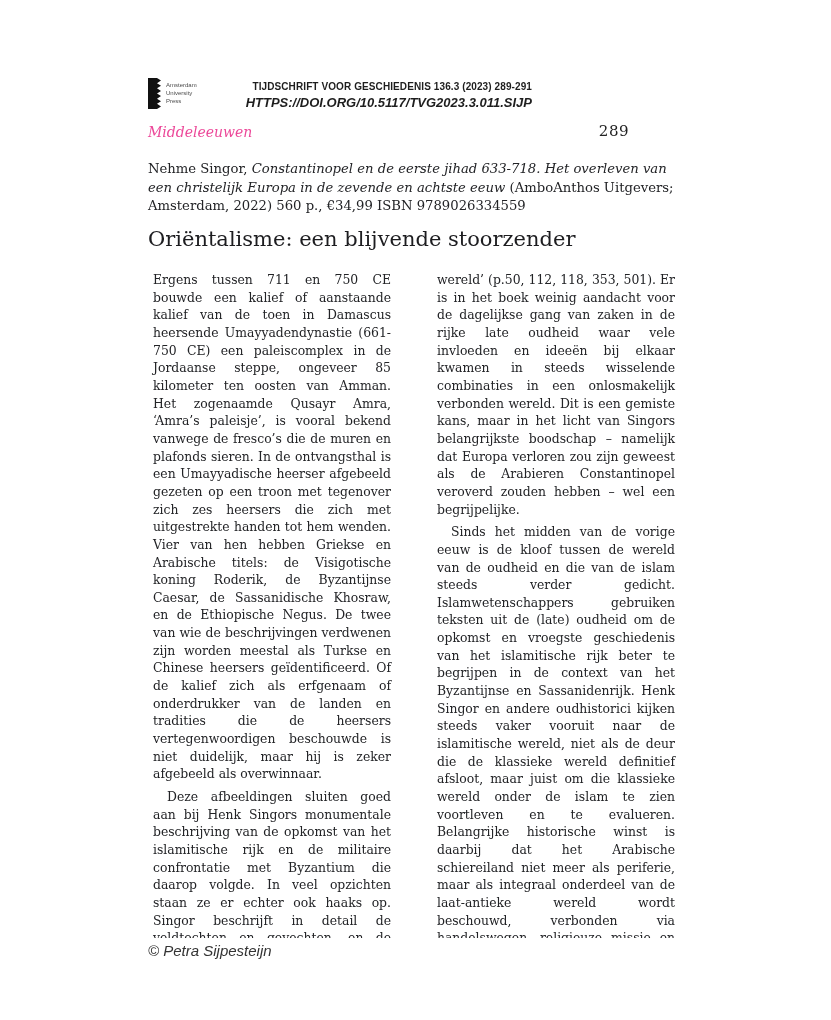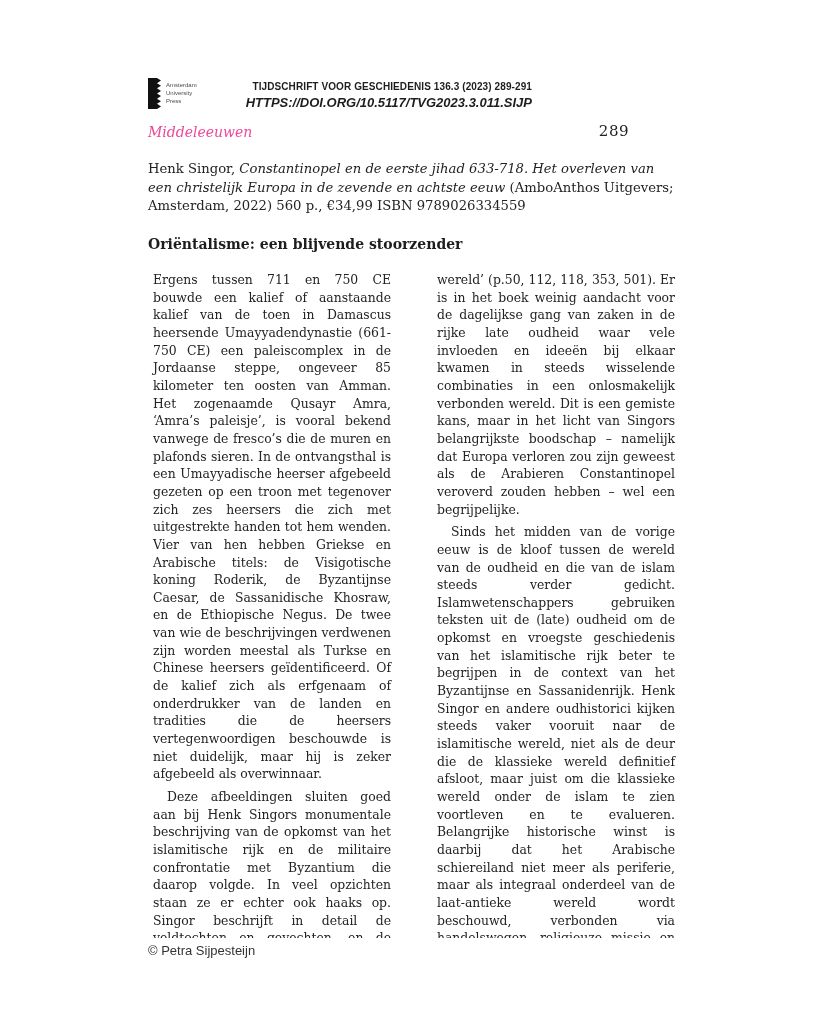--- a/index.html
+++ b/index.html
@@ -40,42 +40,42 @@
   .section-label{
     position:absolute;left:148px;top:124px;
     font-style:italic;font-size:14px;color:#ec4899;
   }
   .citation{
     position:absolute;left:148px;top:160px;width:532px;
     font-size:13.2px;line-height:18.6px;text-align:left;color:#222326;
   }
   .citation .t-italic{font-style:italic;margin-top:38px;}
   .review-heading{
-    position:absolute;left:148px;top:236px;width:532px;
-    font-weight:700;font-size:14px;color:#1d1d20;
+    position:absolute;left:148px;top:227px;width:532px;
+    font-weight:400;font-size:21px;color:#1d1d20;
   }
   
   .columns{
     position:absolute;left:148px;top:266px;width:532px;height:672px;
     overflow:hidden;
   }
   .col{
     position:absolute;top:0;width:248px;
     font-size:12.4px;line-height:17.65px;
     text-align:justify;color:#222326;
   }
   .col-left{left:0;}
   .col-right{left:284px;}
   .col p{margin:5px;}
   .col p.indent{text-indent:14px;}
   
   .footer{
     position:absolute;left:148px;top:944px;width:600px;
     font-family:"Liberation Sans", sans-serif;
-    font-size:13px;line-height:13px;color:#333;
+    font-size:15px;line-height:13px;color:#333;font-style:italic;
   }
   .footer a{color:#333;text-decoration:none;}
 </style>
 </head>
 <body>
 
 <div class="page">
 
   <div class="logo">
     <span>
@@ -93,21 +93,21 @@
   <div class="journal-info">
     <div class="journal-line">TIJDSCHRIFT VOOR GESCHIEDENIS 136.3 (2023) 289-291</div>
     <div><a href="#" class="doi-line">HTTPS://DOI.ORG/10.5117/TVG2023.3.011.SIJP</a></div>
   </div>
 
   <div class="page-number">289</div>
 
   <div class="section-label">Middeleeuwen</div>
 
   <div class="citation">
-    <span>Henk Singor, </span><span class="t-italic">Constantinopel en de eerste jihad 633-718. Het overleven van een christelijk Europa in de zevende en achtste eeuw</span><span> (AmboAnthos Uitgevers; Amsterdam, 2022) 560 p., €34,99 ISBN 9789026334559</span>
+    <span>Nehme Singor, </span><span class="t-italic">Constantinopel en de eerste jihad 633-718. Het overleven van een christelijk Europa in de zevende en achtste eeuw</span><span> (AmboAnthos Uitgevers; Amsterdam, 2022) 560 p., €34,99 ISBN 9789026334559</span>
   </div>
 
   <h1 class="review-heading" style="margin:0;">Oriëntalisme: een blijvende stoorzender</h1>
 
   <div class="columns">
     <div class="col col-left">
       <p>Ergens tussen 711 en 750 CE bouwde een kalief of aanstaande kalief van de toen in Damascus heersende Umayyadendynastie (661-750 CE) een paleiscomplex in de Jordaanse steppe, ongeveer 85 kilometer ten oosten van Amman. Het zogenaamde Qusayr Amra, ‘Amra’s paleisje’, is vooral bekend vanwege de fresco’s die de muren en plafonds sieren. In de ontvangsthal is een Umayyadische heerser afgebeeld gezeten op een troon met tegenover zich zes heersers die zich met uitgestrekte handen tot hem wenden. Vier van hen hebben Griekse en Arabische titels: de Visigotische koning Roderik, de Byzantijnse Caesar, de Sassanidische Khosraw, en de Ethiopische Negus. De twee van wie de beschrijvingen verdwenen zijn worden meestal als Turkse en Chinese heersers geïdentificeerd. Of de kalief zich als erfgenaam of onderdrukker van de landen en tradities die de heersers vertegenwoordigen beschouwde is niet duidelijk, maar hij is zeker afgebeeld als overwinnaar.</p>
       <p class="indent">Deze afbeeldingen sluiten goed aan bij Henk Singors monumentale beschrijving van de opkomst van het islamitische rijk en de militaire confrontatie met Byzantium die daarop volgde. In veel opzichten staan ze er echter ook haaks op. Singor beschrijft in detail de veldtochten en gevechten, en de theologisch-politieke en morele tegenstellingen die volgens hem ten grondslag lagen aan de bijna honderd jaar durende slag tussen de twee grootmachten. De nadruk ligt in Singors verhaal op oppositie en incompatibiliteit: een cultuurstrijd in een ‘door en door religieuze</p>
     </div>
     <div class="col col-right">

